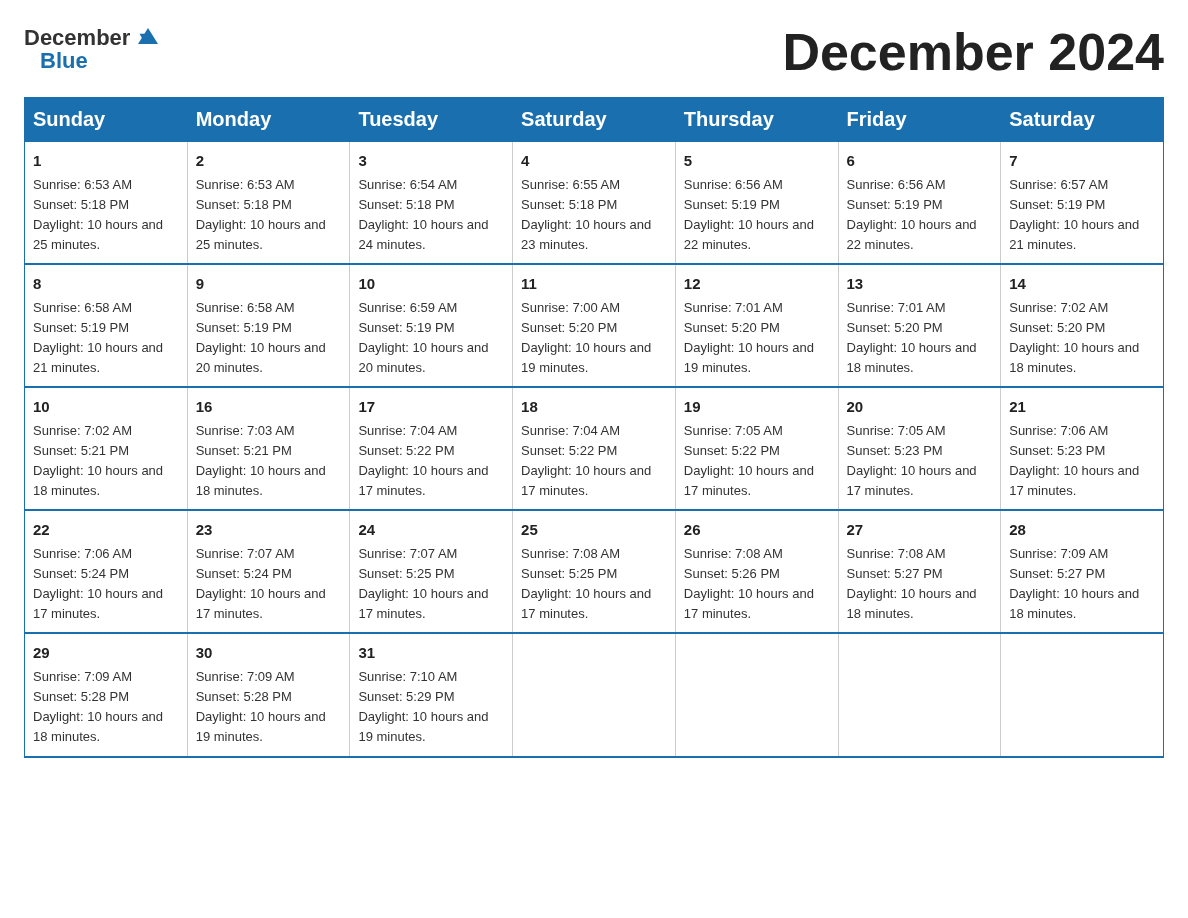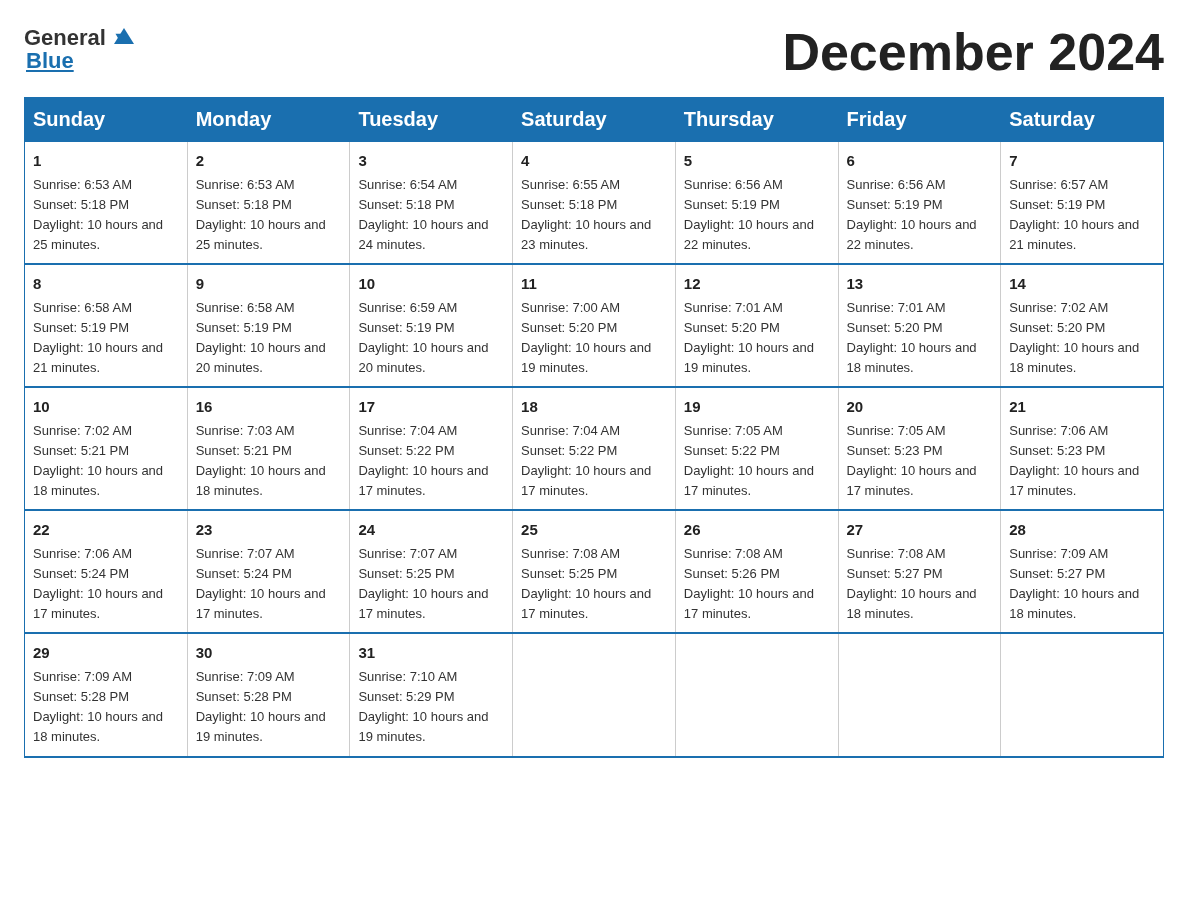--- a/index.html
+++ b/index.html
@@ -97,27 +97,27 @@
       border-bottom: 1px solid #ec4899;
     }
   </style>
 </head>
 <body>
 
 <div class="header">
   <div class="logo">
     <div style="display:flex;flex-direction:column;align-items:flex-start;">
       <div style="display:flex;align-items:center;">
-        <span class="logo-text-general">General</span>
+        <span class="logo-text-general">December</span>
         <svg width="30" height="30" viewBox="0 0 30 30" style="margin-left:3px;margin-top:-2px;">
           <polygon points="5,22 15,6 25,22" fill="#1a6faf"></polygon>
           <polygon points="15,14 22,26 30,14" fill="#1a6faf" transform="translate(-4,2) scale(0.7)"></polygon>
         </svg>
       </div>
-      <span class="logo-text-blue" style="margin-top:-4px;margin-left:2px;text-decoration:underline;">Blue</span>
+      <span class="logo-text-blue" style="margin-top:-4px;margin-left:16px;">Blue</span>
     </div>
   </div>
   <div class="title-block">
     <div class="month-title">December 2024</div>
   </div>
 </div>
 
 <table>
   <thead>
     <tr>

